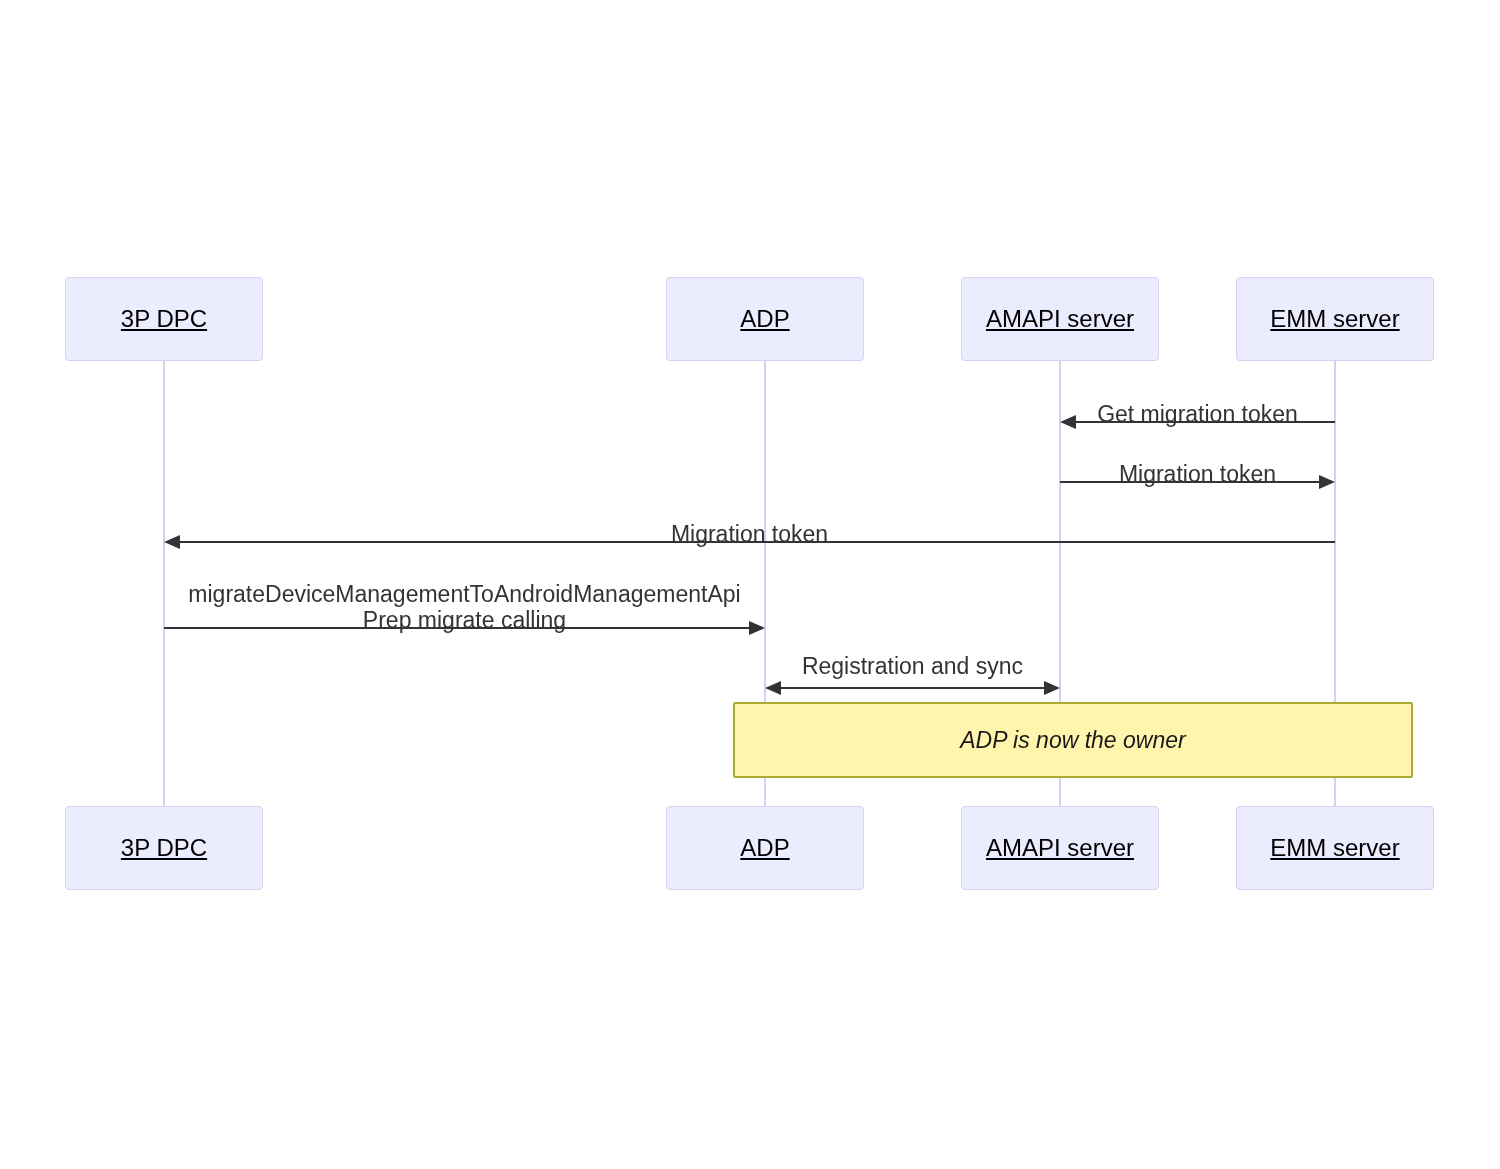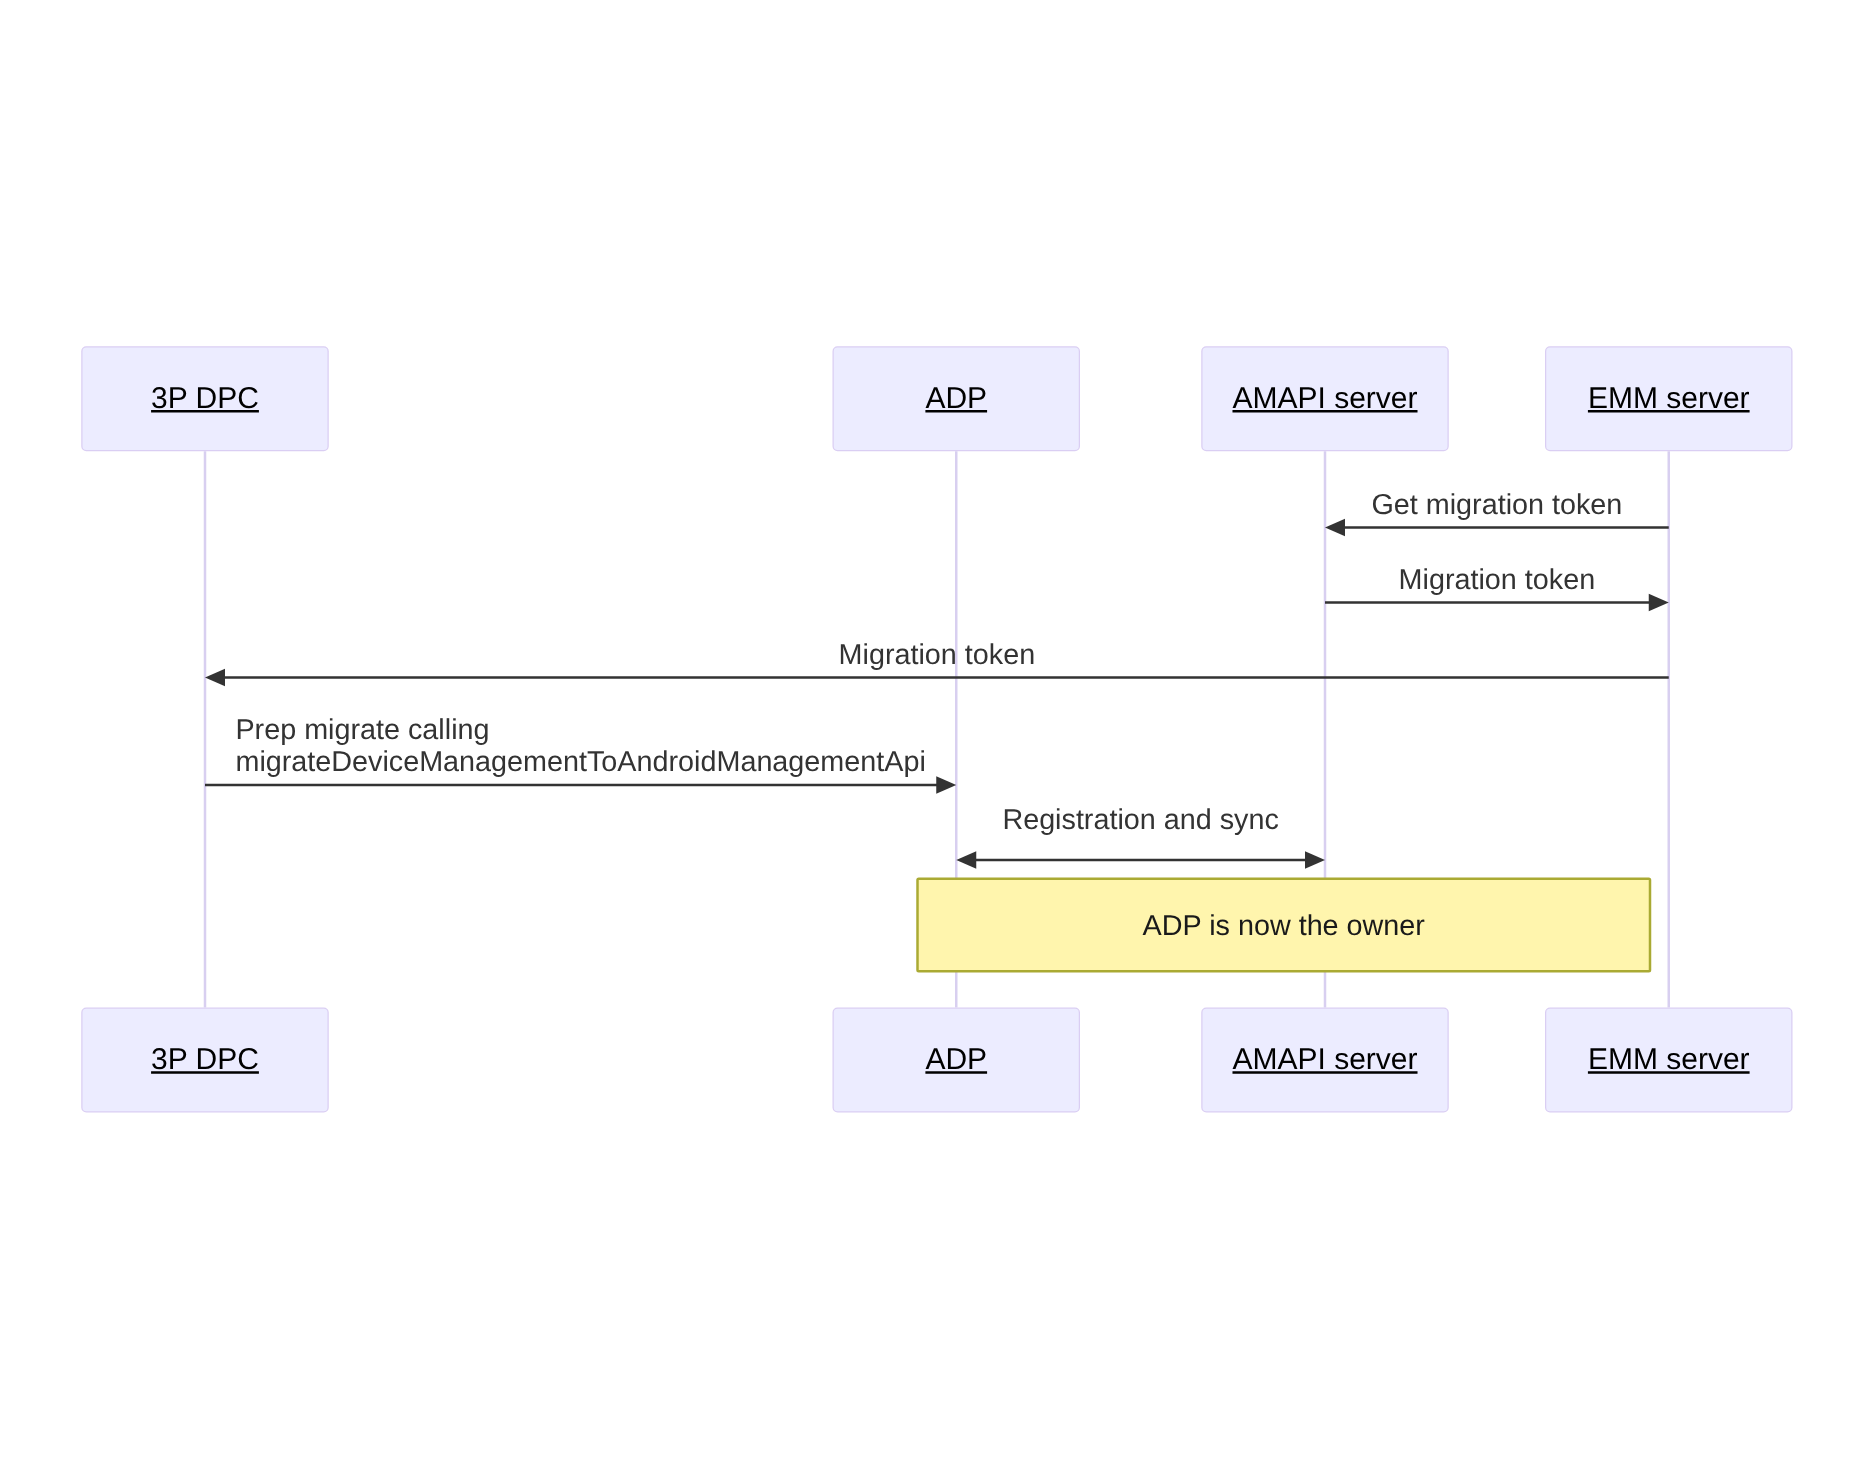--- a/index.html
+++ b/index.html
@@ -42,25 +42,26 @@
     text-decoration: underline;
   }
   .lifeline {
     position: absolute;
     width: 2px;
     background: var(--lifeline);
   }
   .msg-label {
     position: absolute;
     transform: translateX(-50%);
-    text-align: left;
+    text-align: center;
     color: var(--message-text);
     font-size: 23px;
     line-height: 26px;
     white-space: nowrap;
+    margin-top: 11px;
   }
   .msg-label span { display: block; }
   .msg-line {
     position: absolute;
     height: 2px;
     background: var(--arrow);
   }
   .arrowhead {
     position: absolute;
     width: 0;
@@ -104,32 +105,32 @@
       <span>Migration token</span>
     </div>
     <div class="arrowhead right" style="left: 1319px; top: 475px;"></div>
     <div class="msg-line" style="left: 1060px; top: 481px; width: 261px;"></div>
     <div class="msg-label" style="left: 749.5px; top: 510px;">
       <span>Migration token</span>
     </div>
     <div class="arrowhead left" style="left: 164px; top: 535px;"></div>
     <div class="msg-line" style="left: 178px; top: 541px; width: 1157px;"></div>
     <div class="msg-label" style="left: 464.5px; top: 570px;">
+      <span>migrateDeviceManagementToAndroidManagementApi</span>
       <span>Prep migrate calling</span>
-      <span>migrateDeviceManagementToAndroidManagementApi</span>
     </div>
     <div class="arrowhead right" style="left: 749px; top: 621px;"></div>
     <div class="msg-line" style="left: 164px; top: 627px; width: 587px;"></div>
     <div class="msg-label" style="left: 912.5px; top: 642px;">
       <span>Registration and sync</span>
     </div>
     <div class="arrowhead left" style="left: 765px; top: 681px;"></div>
     <div class="arrowhead right" style="left: 1044px; top: 681px;"></div>
     <div class="msg-line" style="left: 779px; top: 687px; width: 267px;"></div>
-    <div class="note" style="left: 733px; top: 702px; width: 588px; height: 76px;">
+    <div class="note" style="left: 733px; top: 702px; width: 680px; height: 76px; font-style: italic;">
       <span>ADP is now the owner</span>
     </div>
     <div class="actor-box" style="left: 65px; top: 277px;">
       <span>3P DPC</span>
     </div>
     <div class="actor-box" style="left: 65px; top: 806px;">
       <span>3P DPC</span>
     </div>
     <div class="actor-box" style="left: 666px; top: 277px;">
       <span>ADP</span>

